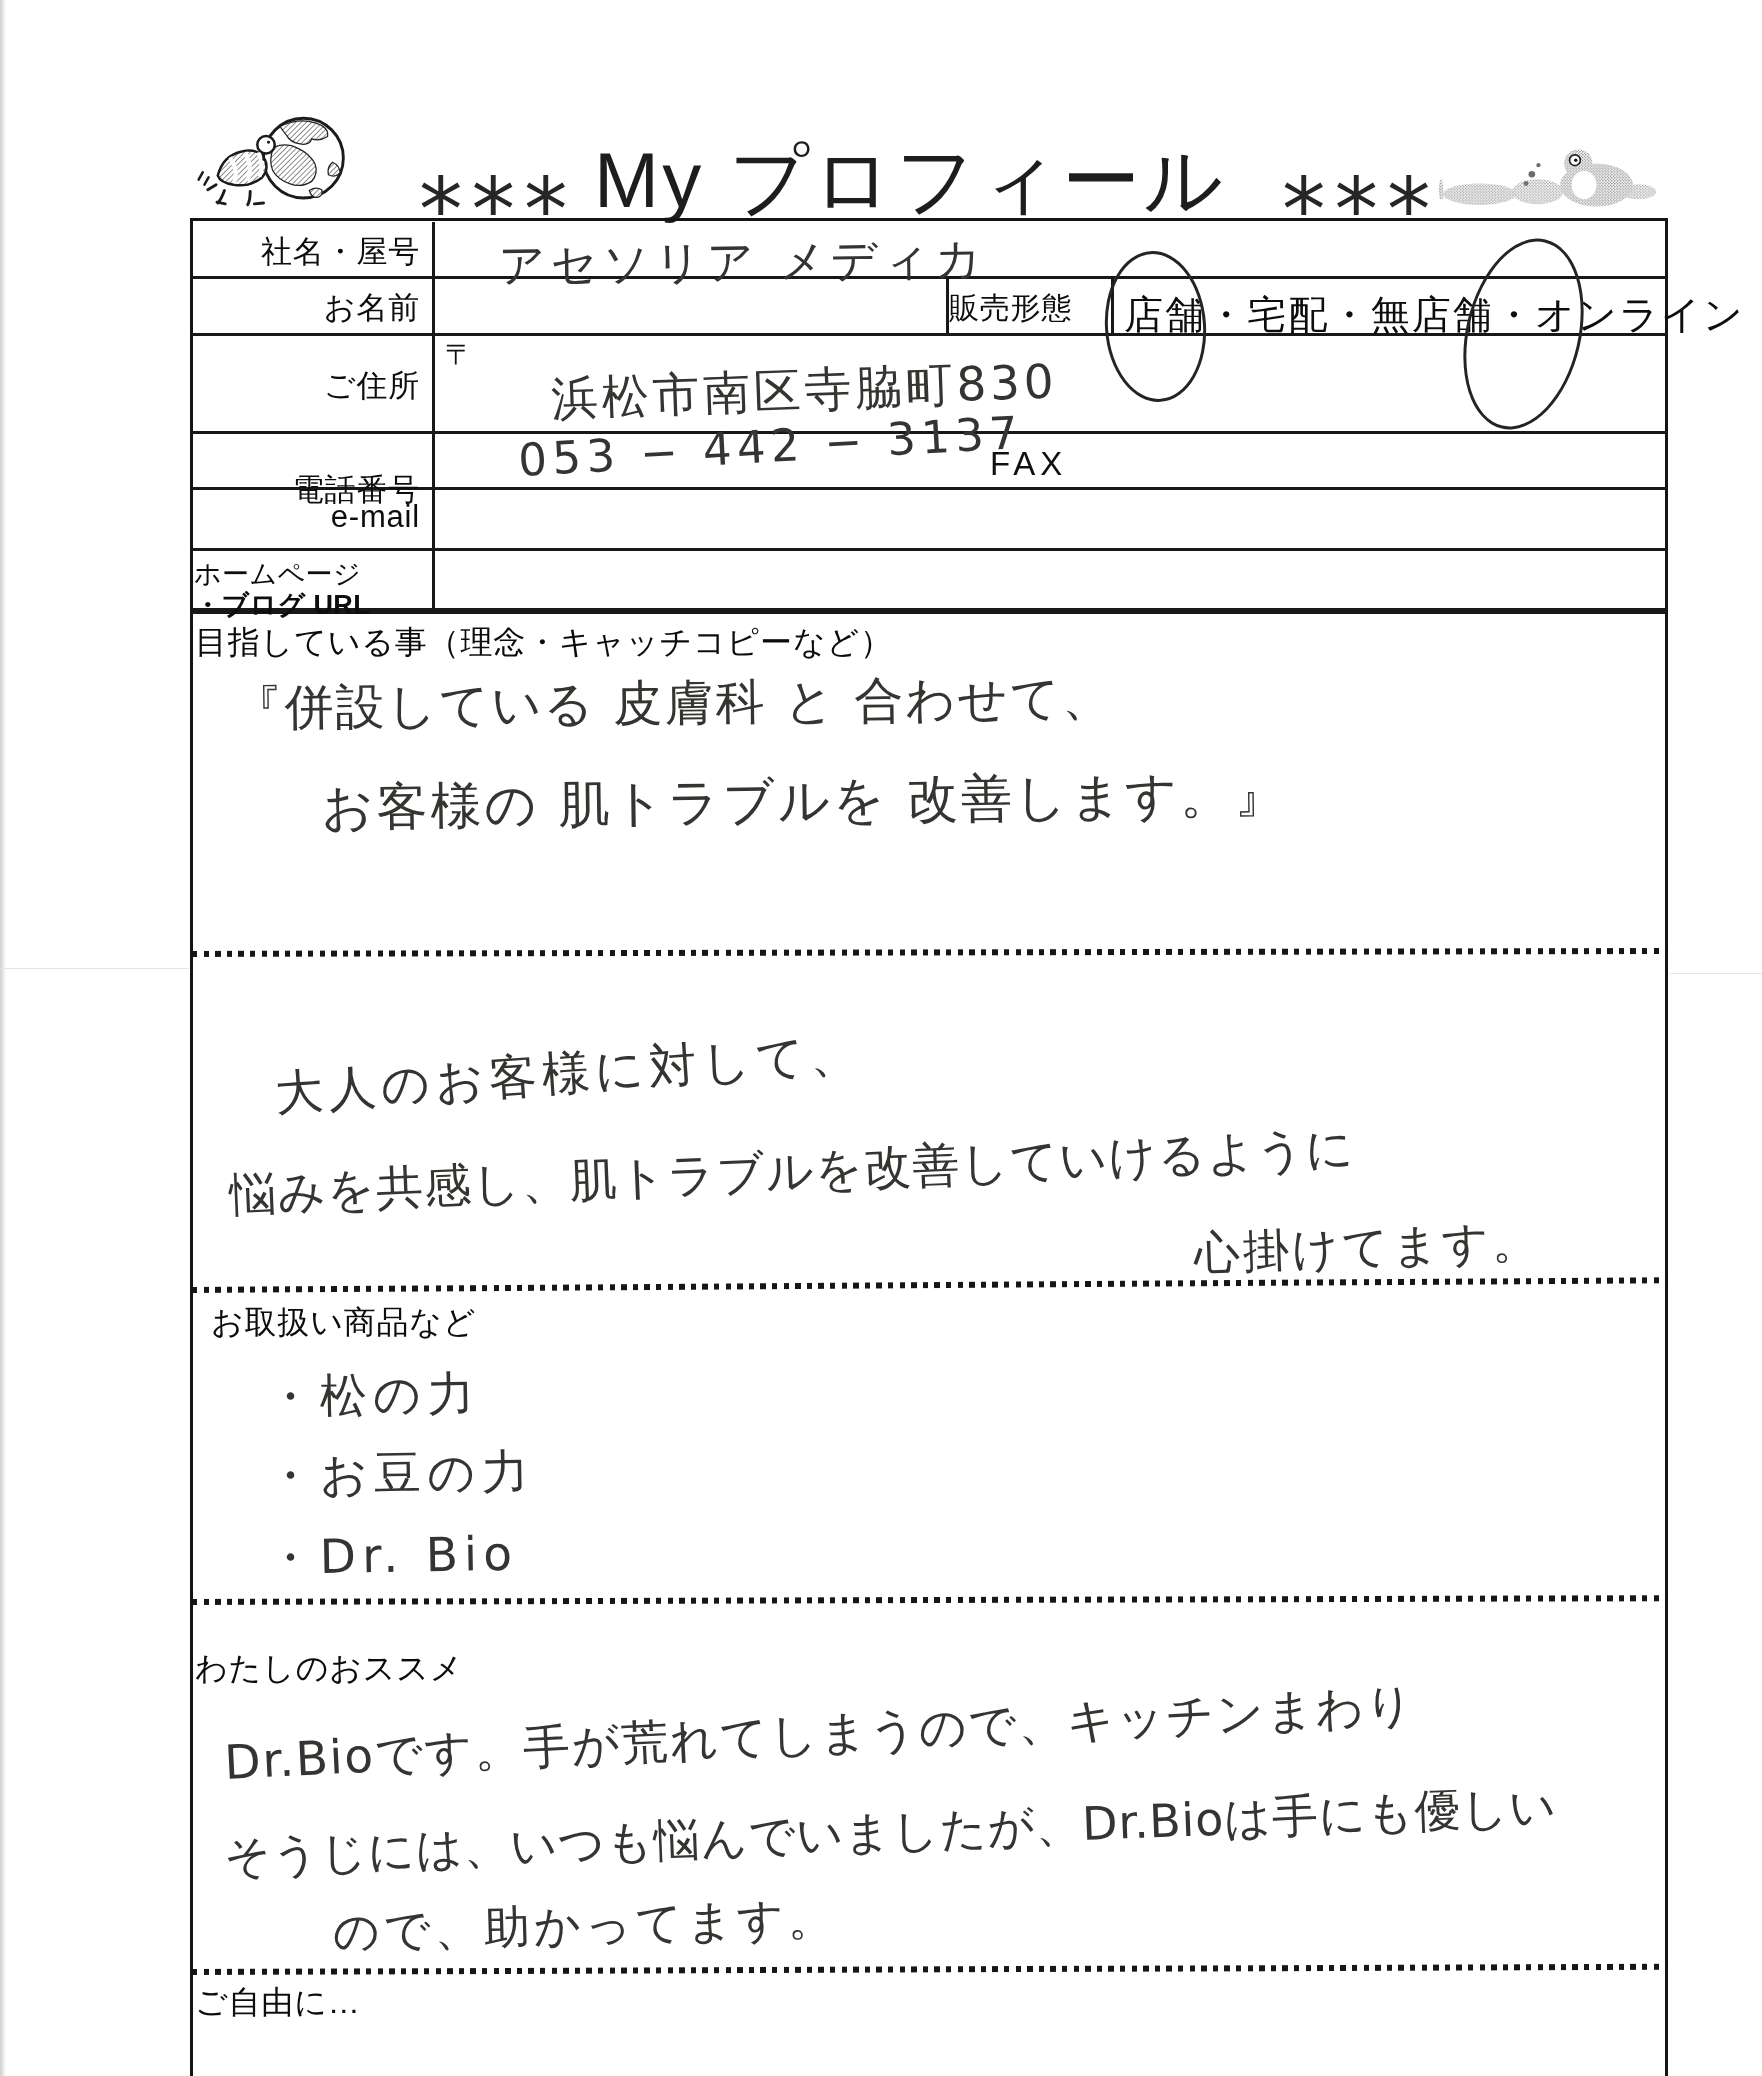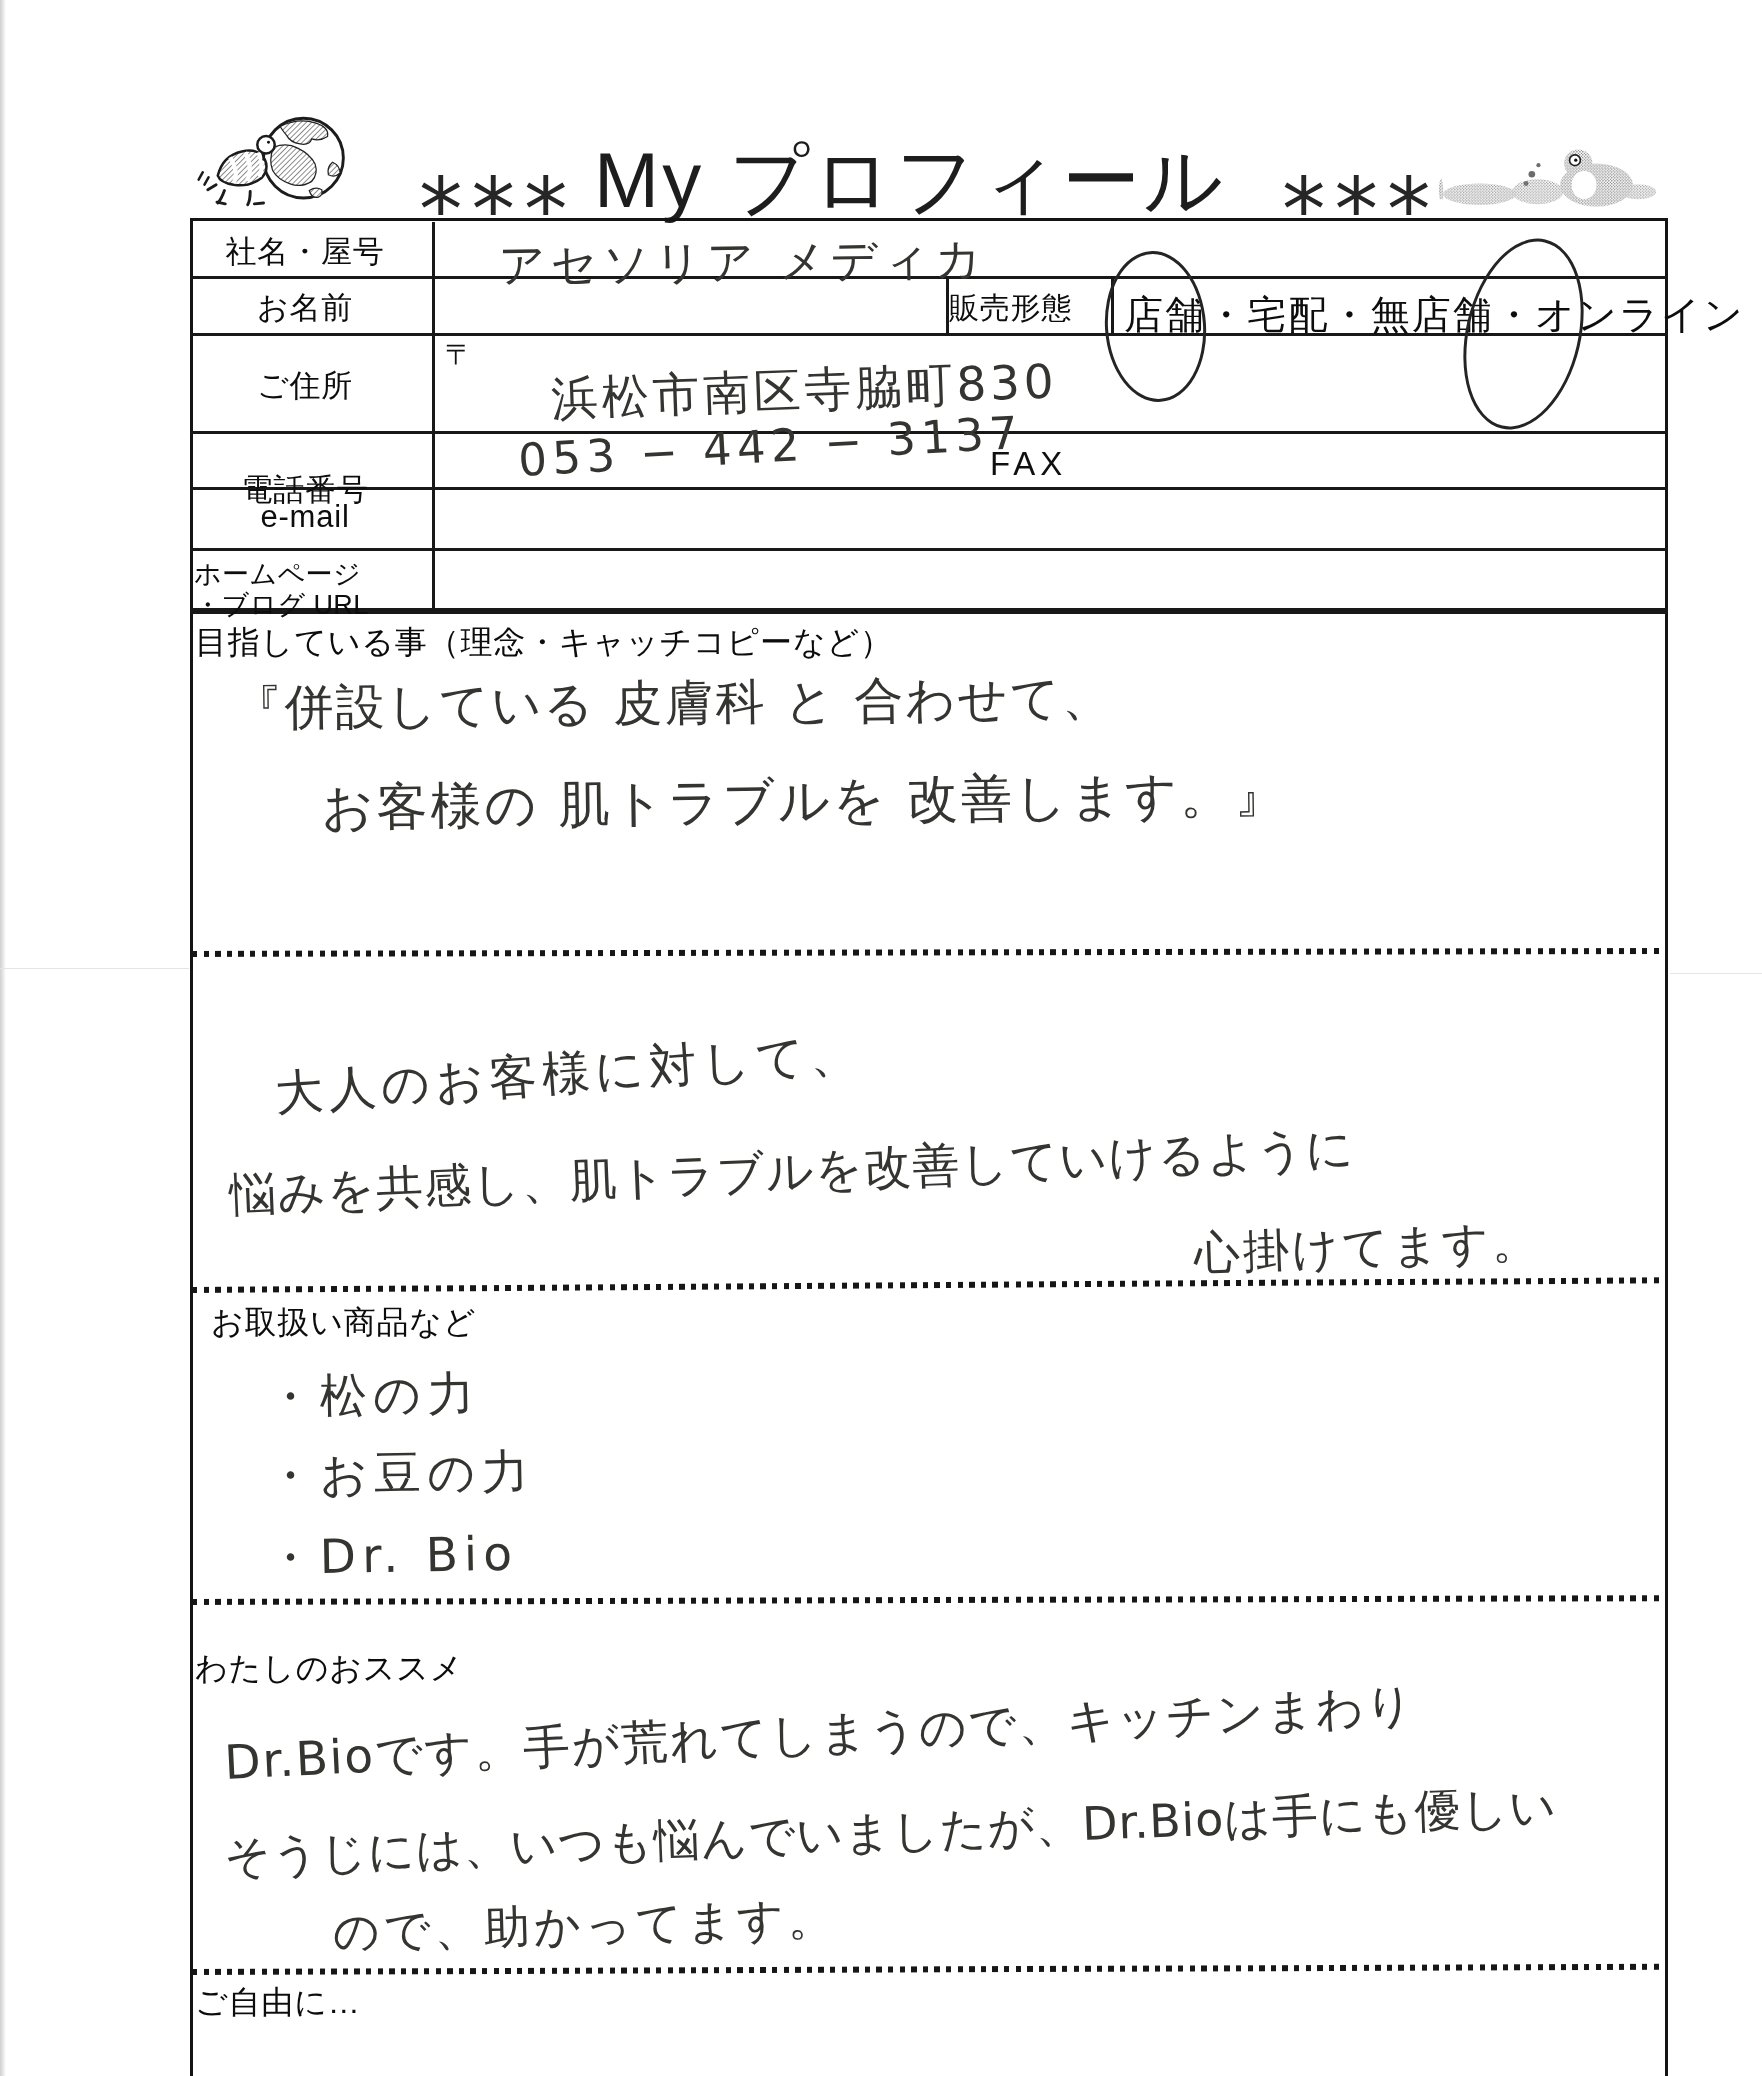--- a/index.html
+++ b/index.html
@@ -37,29 +37,29 @@
   .v-sales-b{left:1111px;top:276px;height:57px;}
   .dotline{left:192px;width:1474px;height:6.2px;transform-origin:left center;
     background-image:repeating-linear-gradient(90deg,#161616 0 5.4px,rgba(255,255,255,0) 5.4px 11.6px);}
   .dot1{top:951px;transform:rotate(-0.12deg);}
   .dot2{top:1287px;transform:rotate(-0.38deg);}
   .dot3{top:1599px;transform:rotate(-0.15deg);}
   .dot4{top:1969px;transform:rotate(-0.2deg);}
 
   
   .label{font-size:31px;color:#0d0d0d;letter-spacing:0.8px;}
-  .lbl-right{left:190px;width:230px;text-align:center;}
+  .lbl-right{left:190px;width:230px;text-align:right;}
   .lbl-company{top:231px;}
   .lbl-name{top:287px;}
   .lbl-address{top:365px;}
   .lbl-phone{top:434px;margin-top:35px;}
   .lbl-email{top:499px;}
   .lbl-url{left:194px;font-size:27px;letter-spacing:0.4px;}
   .lbl-url1{top:556px;}
-  .lbl-url2{top:587px;}
+  .lbl-url2{top:587px;font-weight:bold;}
   .lbl-sales{left:949px;width:162px;top:288px;font-size:30px;}
   .sales-options{left:1124px;top:288px;font-size:39px;letter-spacing:2.1px;color:#0d0d0d;white-space:nowrap;}
   .postal-mark{left:445px;top:336px;font-size:28px;color:#101010;}
   .fax-label{left:990px;top:445px;font-size:33px;letter-spacing:5px;color:#101010;}
 
   
   .heading{left:195px;font-size:32px;color:#0c0c0c;letter-spacing:0.8px;}
   .head-goal{top:621px;}
   .head-mind{top:964px;}
   .head-prod{top:1301px;margin-left:16px;}

